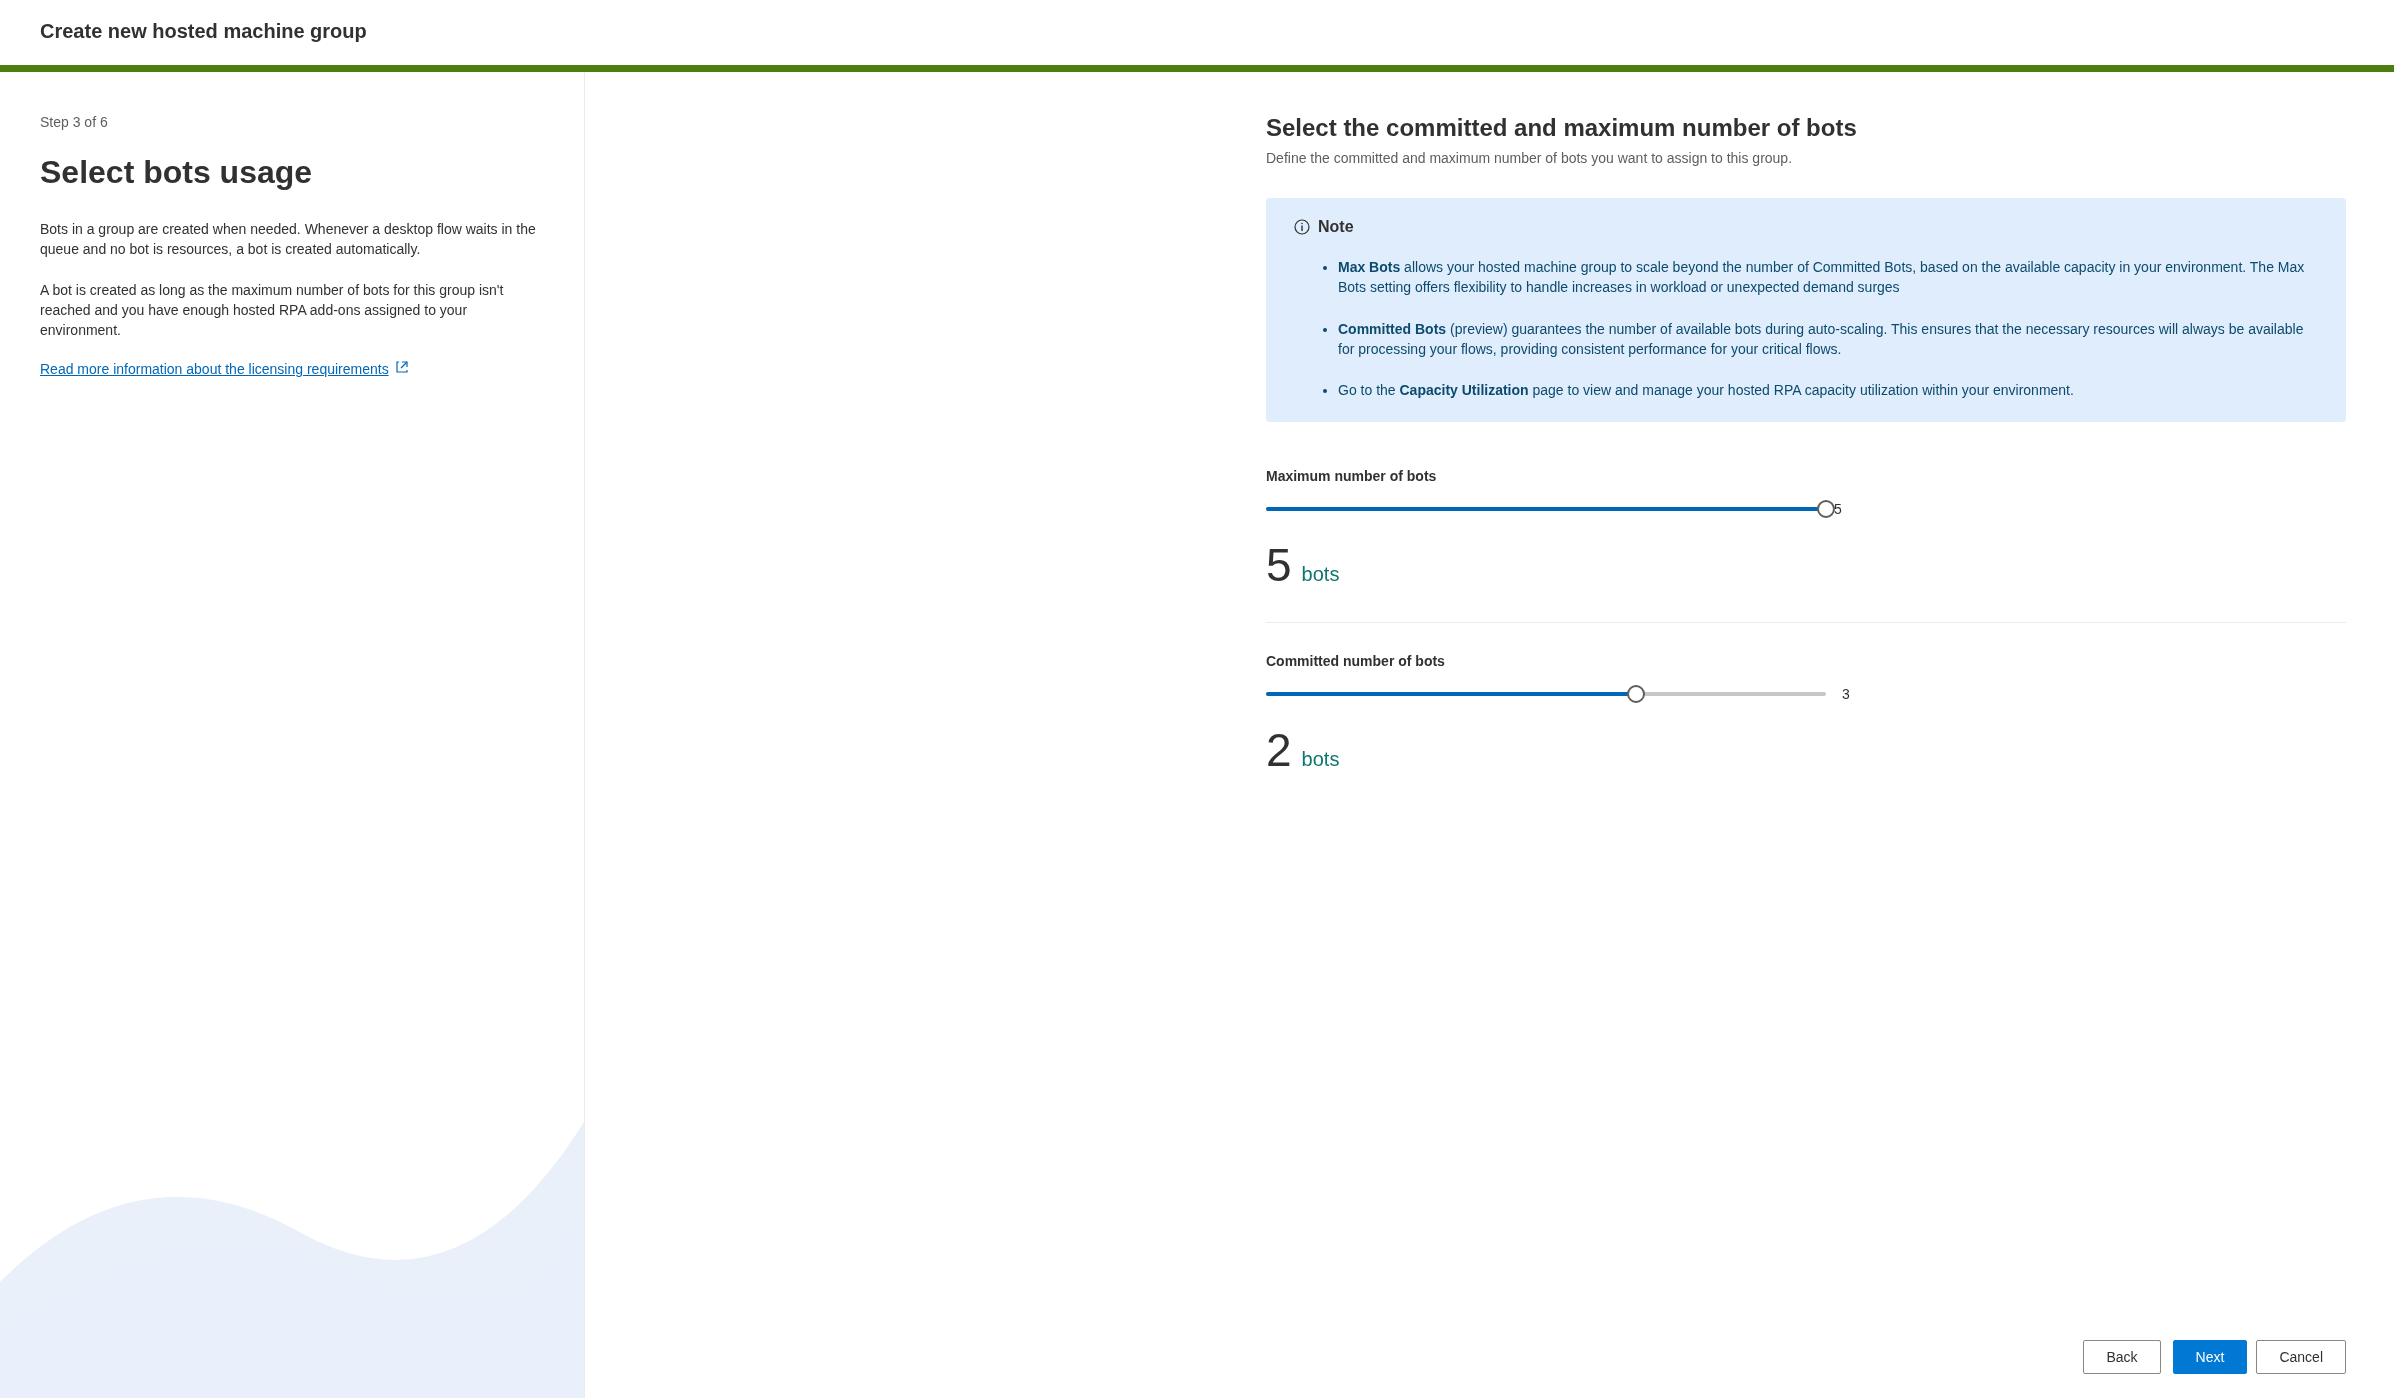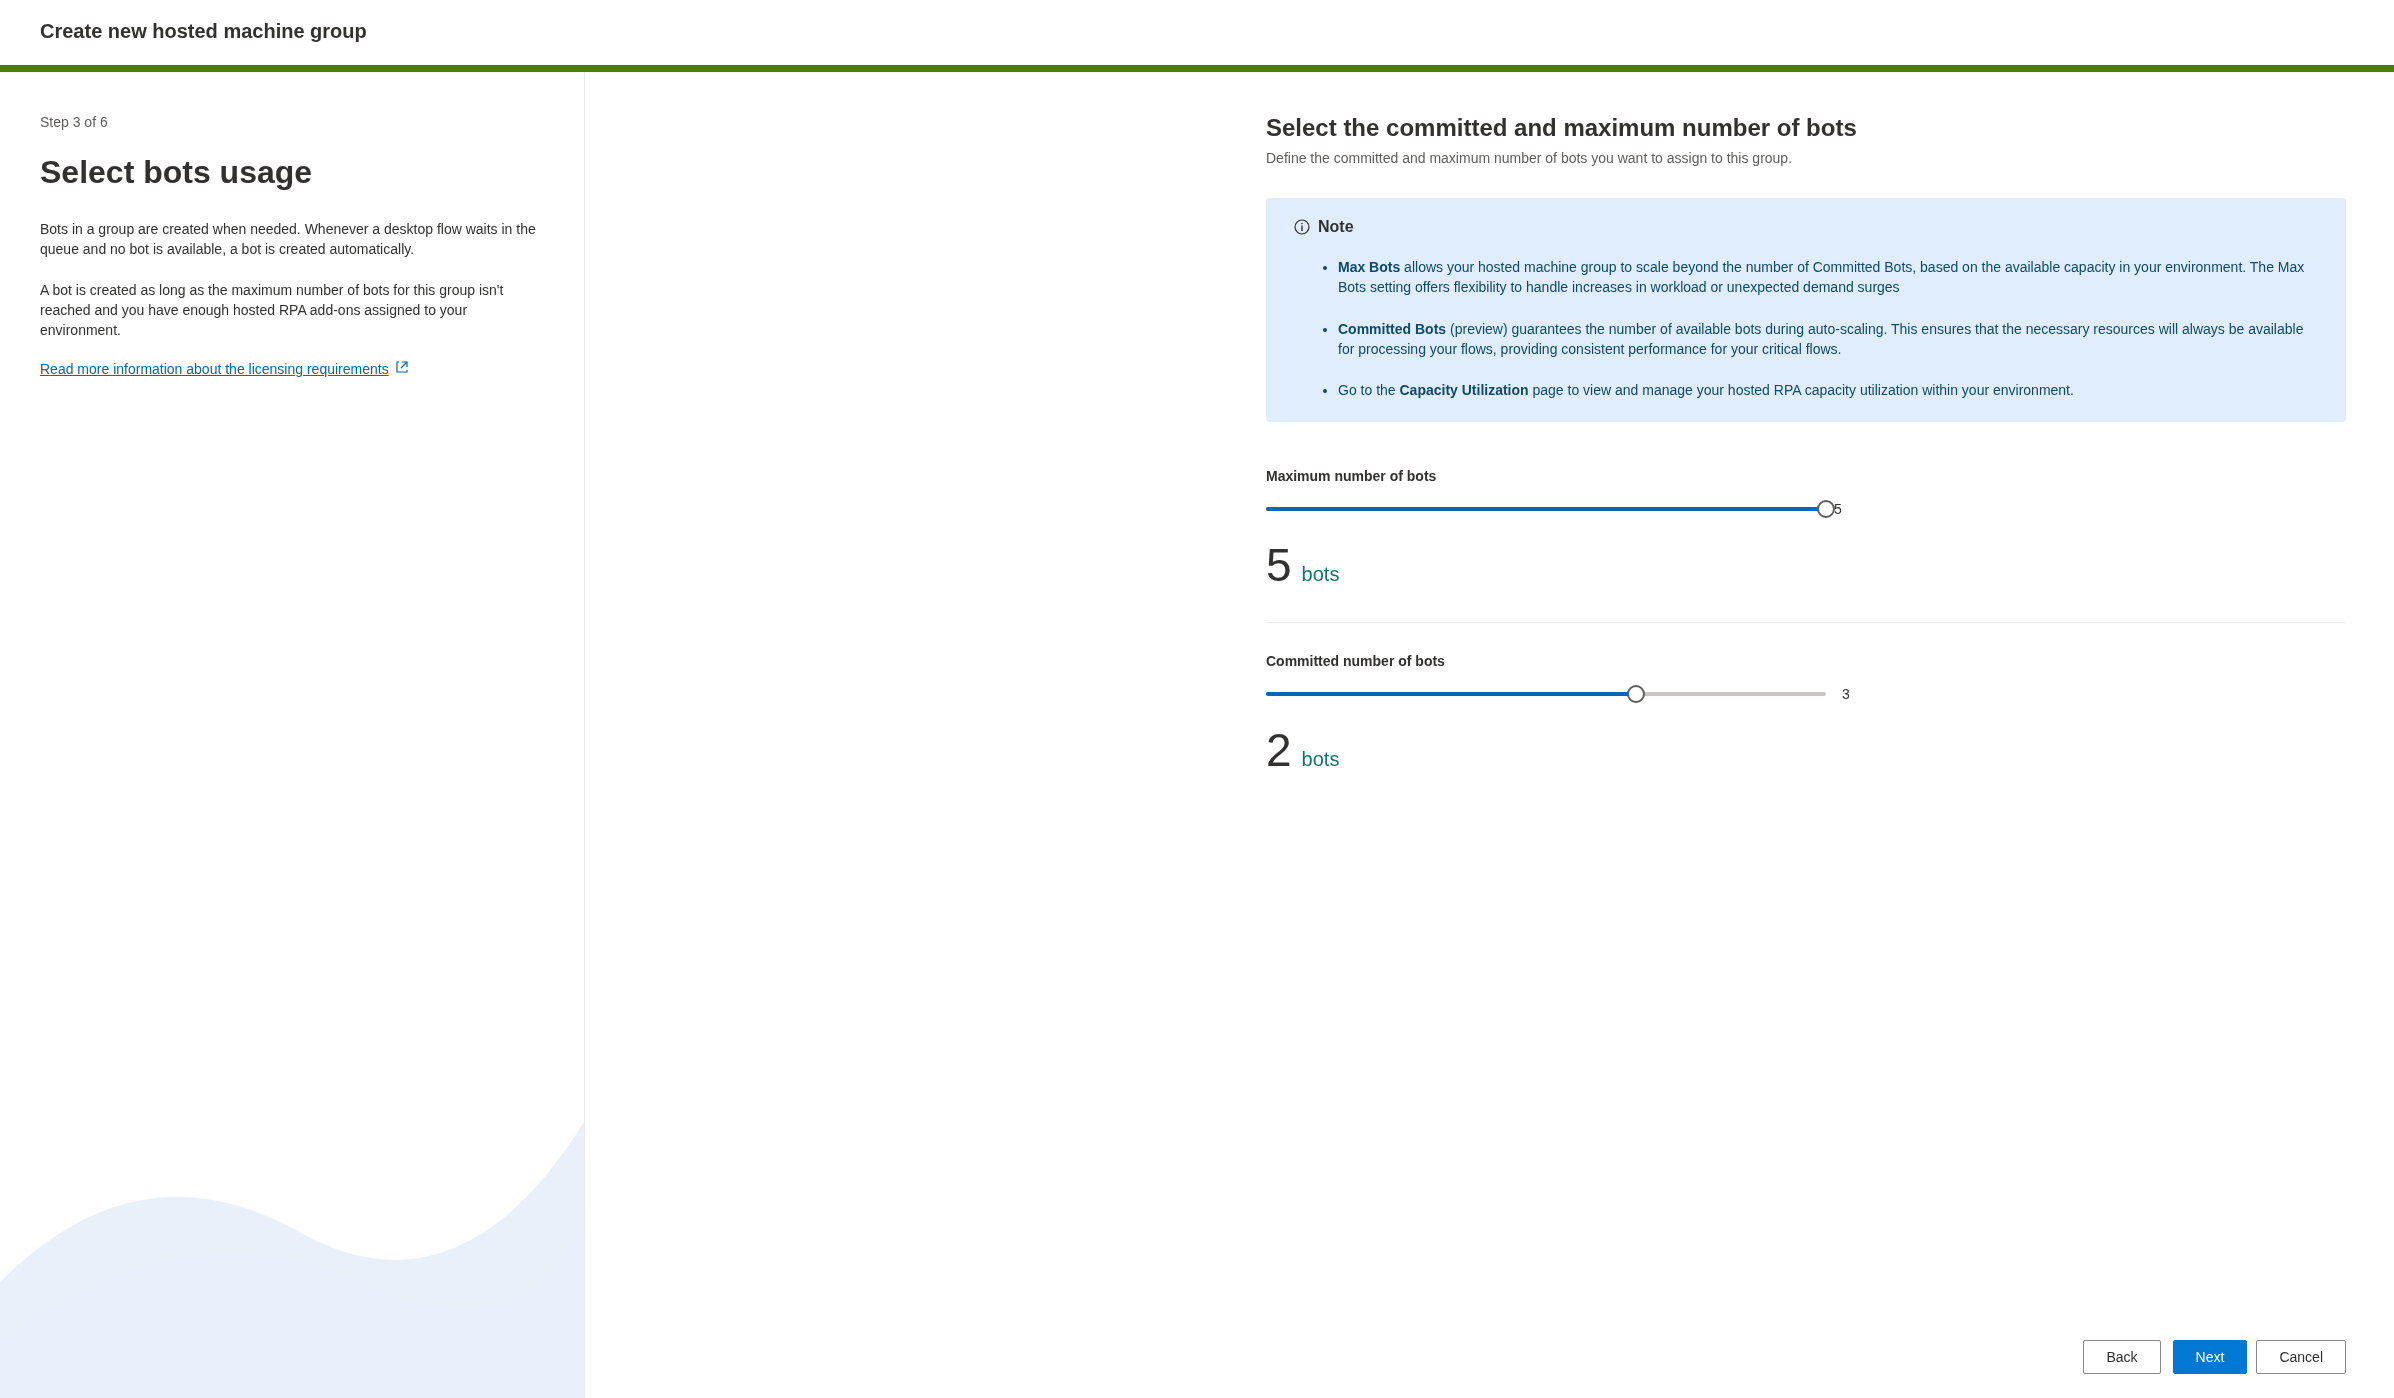--- a/index.html
+++ b/index.html
@@ -227,21 +227,21 @@
 <body>
 
 <div class="header">
   <span>Create new hosted machine group</span>
 </div>
 
 <div class="container">
   <div class="sidebar">
     <div class="step-indicator">Step 3 of 6</div>
     <h1 class="sidebar-title">Select bots usage</h1>
-    <p class="sidebar-paragraph">Bots in a group are created when needed. Whenever a desktop flow waits in the queue and no bot is available, a bot is created automatically.</p>
+    <p class="sidebar-paragraph">Bots in a group are created when needed. Whenever a desktop flow waits in the queue and no bot is resources, a bot is created automatically.</p>
     <p class="sidebar-paragraph">A bot is created as long as the maximum number of bots for this group isn't reached and you have enough hosted RPA add-ons assigned to your environment.</p>
     <a href="#" class="licensing-link">
       <span>Read more information about the licensing requirements</span>
       <span class="external-icon">
         <svg width="14" height="14" viewBox="0 0 14 14" fill="none">
           <path d="M4 2H2V12H12V10" stroke="#0067b8" stroke-width="1.2" fill="none"></path>
           <path d="M7 2H12V7" stroke="#0067b8" stroke-width="1.2" fill="none"></path>
           <path d="M12 2L6 8" stroke="#0067b8" stroke-width="1.2"></path>
         </svg>
       </span>

